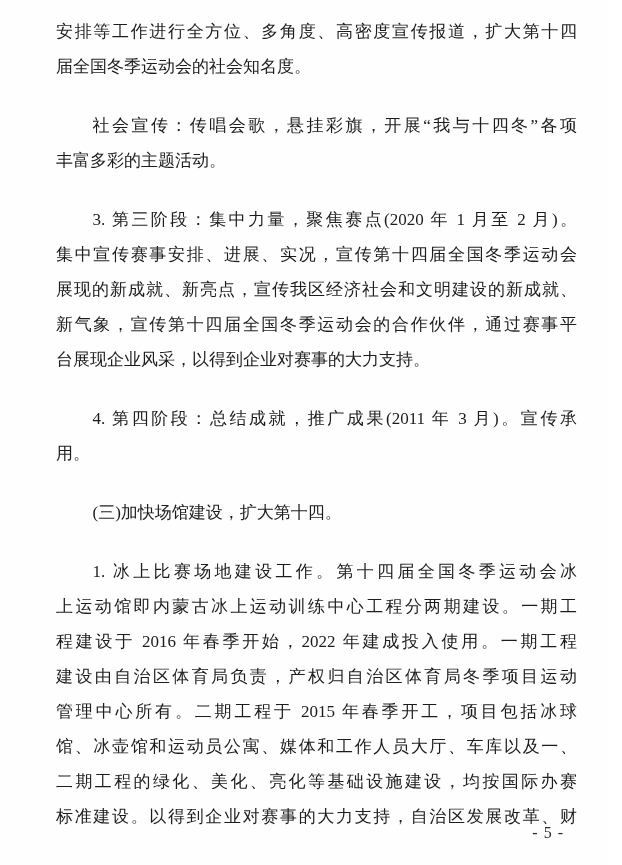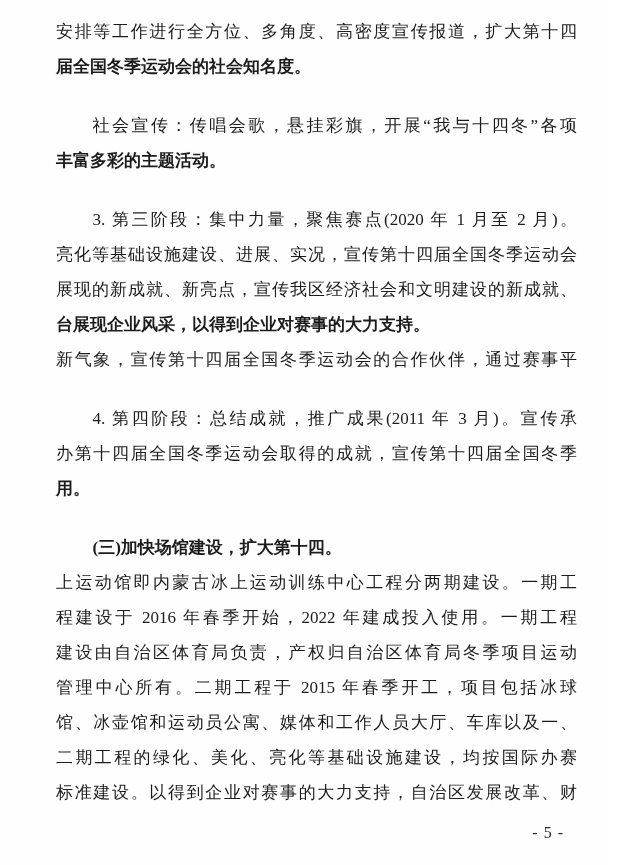--- a/index.html
+++ b/index.html
@@ -26,21 +26,20 @@
     height: 35px;
     line-height: 35px;
     font-size: 17px;
     text-align: justify;
     text-align-last: justify;
     white-space: nowrap;
     overflow: visible;
   }
   .line.endline {
     text-align-last: left;
-    font-weight: bold;
   }
   .line.indent {
     text-indent: 2.15em;
     margin-top: 24px;
   }
   .page-number {
     position: absolute;
     right: 44px;
     top: 824px;
     font-size: 16px;
@@ -51,28 +50,28 @@
 </head>
 <body>
 
 <div class="page">
   <div class="text-block">
     <div class="line">安排等工作进行全方位、多角度、高密度宣传报道，扩大第十四</div>
     <div class="line endline">届全国冬季运动会的社会知名度。</div>
     <div class="line indent">社会宣传：传唱会歌，悬挂彩旗，开展“我与十四冬”各项</div>
     <div class="line endline">丰富多彩的主题活动。</div>
     <div class="line indent">3. 第三阶段：集中力量，聚焦赛点(2020 年 1 月至 2 月)。</div>
-    <div class="line">亮化等基础设施建设、进展、实况，宣传第十四届全国冬季运动会</div>
+    <div class="line">集中宣传赛事安排、进展、实况，宣传第十四届全国冬季运动会</div>
     <div class="line">展现的新成就、新亮点，宣传我区经济社会和文明建设的新成就、</div>
+    <div class="line">新气象，宣传第十四届全国冬季运动会的合作伙伴，通过赛事平</div>
     <div class="line endline">台展现企业风采，以得到企业对赛事的大力支持。</div>
-    <div class="line">新气象，宣传第十四届全国冬季运动会的合作伙伴，通过赛事平</div>
     <div class="line indent">4. 第四阶段：总结成就，推广成果(2011 年 3 月)。宣传承</div>
-    <div class="line">办第十四届全国冬季运动会取得的成就，宣传第十四届全国冬季</div>
     <div class="line endline">用。</div>
     <div class="line indent endline">(三)加快场馆建设，扩大第十四。</div>
+    <div class="line indent">1. 冰上比赛场地建设工作。第十四届全国冬季运动会冰</div>
     <div class="line">上运动馆即内蒙古冰上运动训练中心工程分两期建设。一期工</div>
     <div class="line">程建设于 2016 年春季开始，2022 年建成投入使用。一期工程</div>
     <div class="line">建设由自治区体育局负责，产权归自治区体育局冬季项目运动</div>
     <div class="line">管理中心所有。二期工程于 2015 年春季开工，项目包括冰球</div>
     <div class="line">馆、冰壶馆和运动员公寓、媒体和工作人员大厅、车库以及一、</div>
     <div class="line">二期工程的绿化、美化、亮化等基础设施建设，均按国际办赛</div>
     <div class="line">标准建设。以得到企业对赛事的大力支持，自治区发展改革、财</div>
   </div>
   <div class="page-number">- 5 -</div>
 </div>

